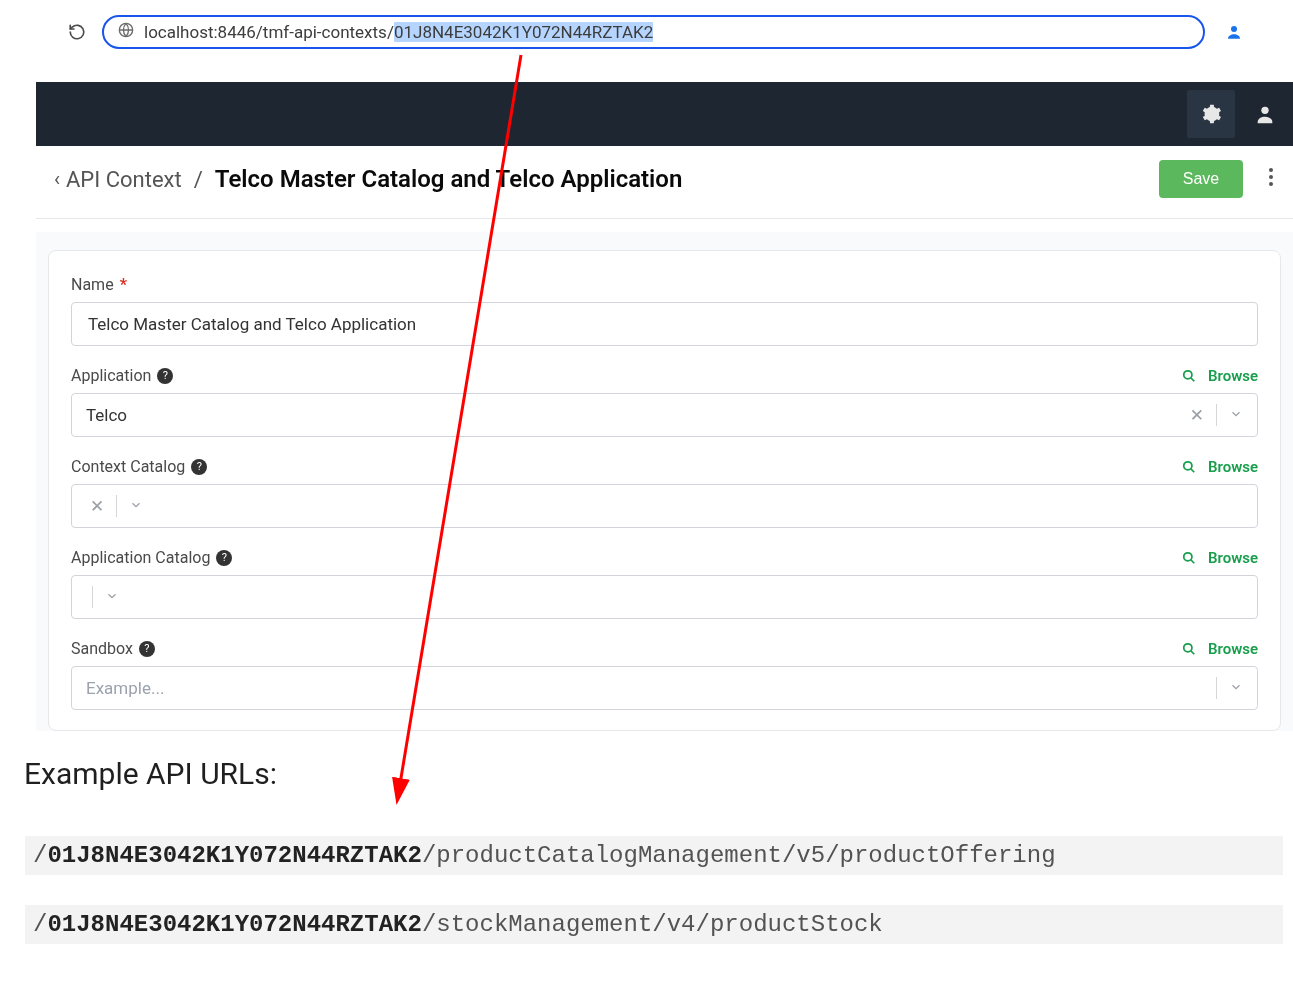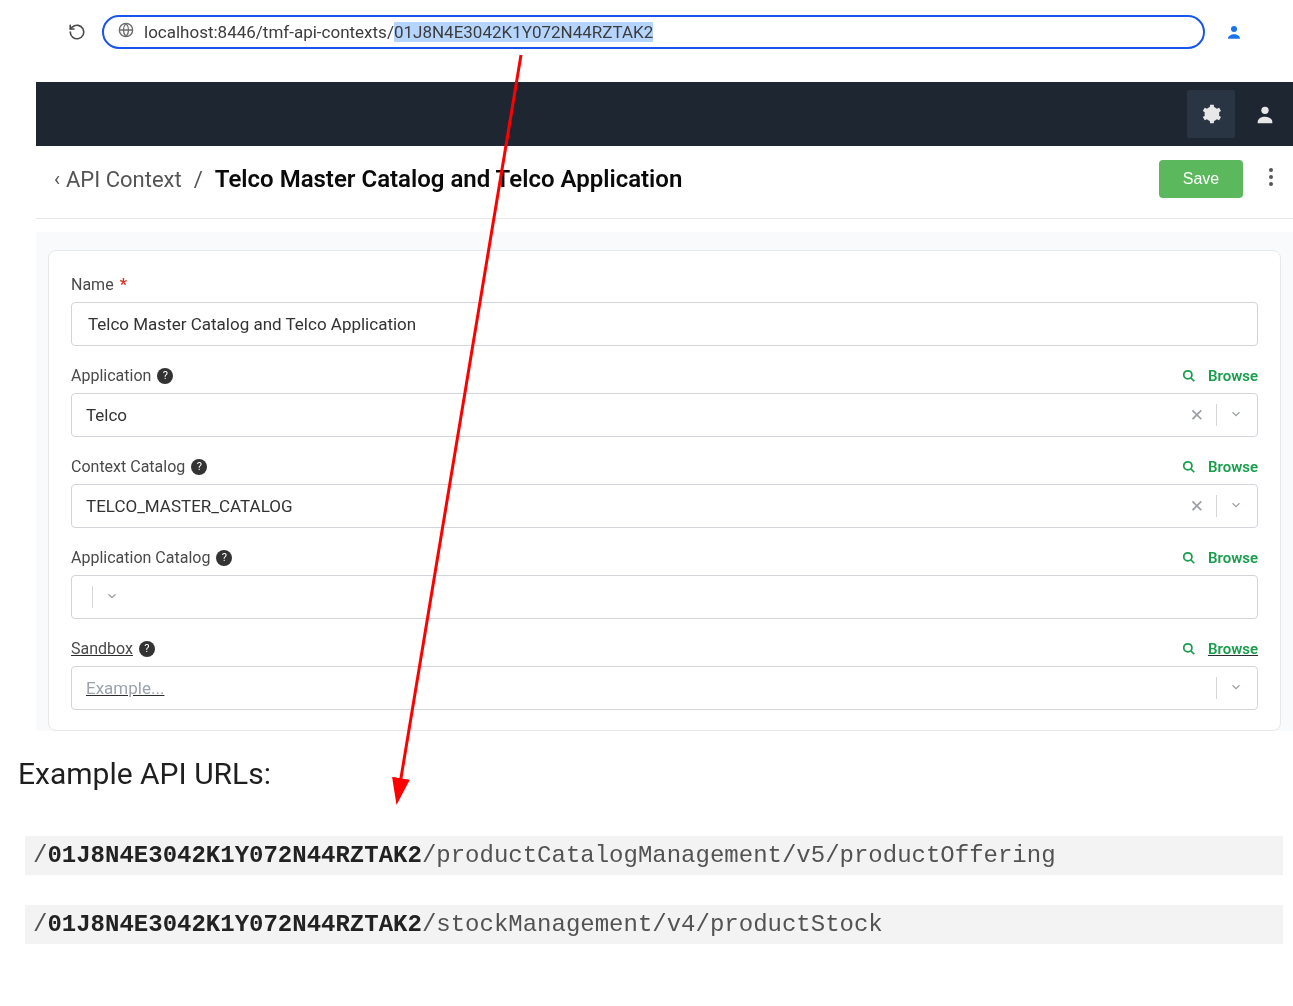--- a/index.html
+++ b/index.html
@@ -137,21 +137,21 @@
     border:none; outline:none; width:100%; font:inherit; color:inherit; background:transparent;
   }
   .ctrl .val { flex:1; white-space:nowrap; overflow:hidden; text-overflow:ellipsis; }
   .ctrl .placeholder { flex:1; color: var(--text-light); }
   .ctrl .icons { display:flex; align-items:center; gap:2px; color:#9aa0a6; }
   .ctrl .icons .sep { width:1px; height:22px; background:#d6d6d6; margin:0 6px; }
   .ctrl .clear, .ctrl .chev { cursor:pointer; padding: 0 4px; }
 
   
   .ex-title {
-    position:absolute; top:756px; left:18px;
+    position:absolute; top:756px; left:24px;
     font-size:30px; color:#1f1f1f; font-weight:400;
   }
   .codeblock {
     position:absolute; left:25px; right:10px;
     background: var(--bg-code);
     font-family: Liberation Mono, monospace;
     font-size:24px; color:#535353;
     padding: 6px 8px;
     white-space: nowrap; overflow:hidden;
   }
@@ -275,21 +275,20 @@
           </span>
           <span class="browse-link">
             <svg width="14" height="14" viewBox="0 0 24 24" fill="none" stroke="currentColor" stroke-width="3">
                 <circle cx="10" cy="10" r="7"></circle>
                 <line x1="21" y1="21" x2="15" y2="15"></line>
               </svg>
             <span>Browse</span>
           </span>
         </div>
         <div class="ctrl">
-          <span class="val">TELCO_MASTER_CATALOG</span>
           <span class="icons">
             <span class="clear">✕</span>
             <span class="sep"></span>
             <span class="chev">
               <svg width="14" height="14" viewBox="0 0 24 24" fill="none" stroke="currentColor" stroke-width="2">
                   <polyline points="6 9 12 15 18 9"></polyline>
                 </svg>
             </span>
           </span>
         </div>
@@ -314,21 +313,21 @@
             <span class="sep"></span>
             <span class="chev">
               <svg width="14" height="14" viewBox="0 0 24 24" fill="none" stroke="currentColor" stroke-width="2">
                   <polyline points="6 9 12 15 18 9"></polyline>
                 </svg>
             </span>
           </span>
         </div>
       </div>
 
-      <div class="fld" style="margin-bottom:8px;text-decoration:underline;">
+      <div class="fld" style="margin-bottom:8px;">
         <div class="lblrow">
           <span class="lbl">
             <span>Sandbox</span>
             <span class="help">?</span>
           </span>
           <span class="browse-link">
             <svg width="14" height="14" viewBox="0 0 24 24" fill="none" stroke="currentColor" stroke-width="3">
                 <circle cx="10" cy="10" r="7"></circle>
                 <line x1="21" y1="21" x2="15" y2="15"></line>
               </svg>

